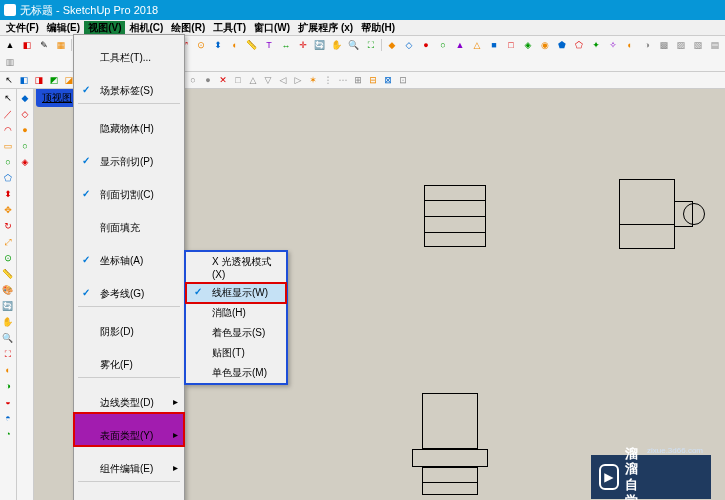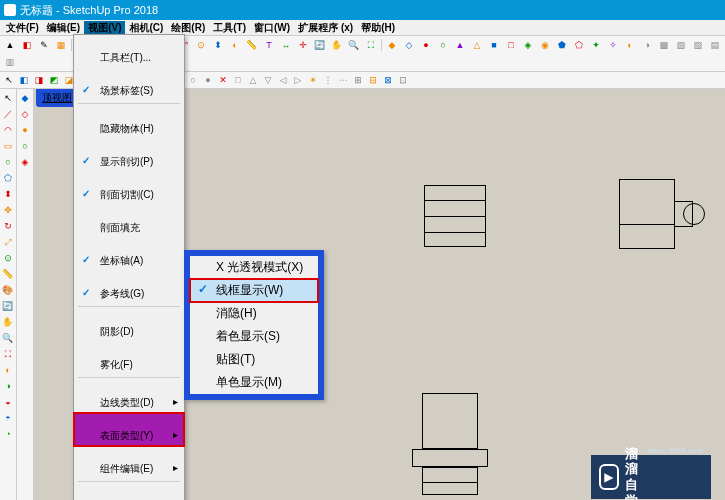--- a/index.html
+++ b/index.html
@@ -3,21 +3,21 @@
 <meta charset="utf-8">
 <style>
 * { box-sizing: border-box; margin: 0; padding: 0; font-family: "Microsoft YaHei", Arial, sans-serif; }
 body { width: 725px; height: 500px; overflow: hidden; background: #fff; font-size: 11px; position: relative; }
 
 .titlebar { background: #0696d7; color: #fff; height: 20px; display: flex; align-items: center; padding: 0 4px; }
 .titlebar .icon { width: 12px; height: 12px; background: #fff; border-radius: 2px; margin-right: 4px; display: inline-block; }
 
 .menubar { background: #f0f0f0; height: 16px; display: flex; align-items: center; padding: 0 2px; font-size: 10px; border-bottom: 1px solid #ccc; }
 .menubar span { padding: 0 4px; cursor: default; font-weight: bold; }
-.menubar span.active { background: #0369a1; }
+.menubar span.active { background: #15803d; }
 
 .toolbar { background: #f5f5f5; border-bottom: 1px solid #ccc; display: flex; align-items: center; padding: 1px 2px; gap: 1px; flex-wrap: wrap; }
 .toolbar .tbtn { width: 14px; height: 14px; display: inline-flex; align-items: center; justify-content: center; font-size: 9px; }
 .toolbar1 .tbtn { width: 16px; height: 16px; }
 .toolbar .sep { width: 1px; height: 12px; background: #ccc; margin: 0 1px; }
 
 .main { display: flex; height: calc(500px - 18px - 16px - 18px - 18px); position: relative; }
 .left-tools { width: 17px; background: #f5f5f5; border-right: 1px solid #ccc; display: flex; flex-direction: column; align-items: center; padding: 2px 0; gap: 2px; }
 .left-tools2 { width: 17px; background: #f5f5f5; border-right: 1px solid #ccc; display: flex; flex-direction: column; align-items: center; padding: 2px 0; gap: 2px; }
 .ltbtn { width: 14px; height: 14px; display: flex; align-items: center; justify-content: center; font-size: 9px; }
@@ -25,21 +25,21 @@
 .canvas { flex: 1; background: #d2cec3; position: relative; }
 .viewtab { position: absolute; top: 0; left: 2px; background: #1d4ed8; padding: 2px 6px; font-size: 10px; border-bottom-left-radius: 3px; border-bottom-right-radius: 3px; text-decoration: underline; }
 
 .dropdown { position: absolute; top: 34px; left: 73px; width: 112px; background: #f0f0f0; border: 1px solid #999; box-shadow: 2px 2px 4px rgba(0,0,0,.25); z-index: 10; font-size: 10px; }
 .dropdown .mitem { padding: 16px 10px 3px 26px; position: relative; cursor: default; }
 .dropdown .mitem.red { outline: 2px solid #d00; outline-offset: -1px; background: #a21caf; }
 .dropdown .mitem .arrow { position: absolute; right: 6px; }
 .dropdown .mitem .chk { position: absolute; left: 8px; color: #0078d7; font-weight: bold; }
 .dropdown .msep { height: 1px; background: #ccc; margin: 2px 4px; }
 
-.submenu { position: absolute; top: 164px; left: 185px; width: 140px; background: #f0f0f0; border: 6px solid #1d4ed8; box-shadow: 2px 2px 4px rgba(0,0,0,.25); z-index: 11; font-size: 12px; }
+.submenu { position: absolute; top: 164px; left: 185px; width: 104px; background: #f0f0f0; border: 2px solid #1d4ed8; box-shadow: 2px 2px 4px rgba(0,0,0,.25); z-index: 11; font-size: 10px; }
 .submenu .mitem { padding: 3px 10px 3px 26px; position: relative; }
 .submenu .mitem .chk { position: absolute; left: 8px; color: #0078d7; font-weight: bold; }
 .submenu .mitem.hl { background: #c5e1f5; outline: 2px solid #d00; outline-offset: -1px; }
 
 .shape { position: absolute; border: 1.5px solid #000; }
 .shape .hline { position: absolute; left: 0; right: 0; height: 0; border-top: 1.5px solid #000; }
 
 .watermark { position: absolute; right: 14px; bottom: 20px; width: 120px; height: 44px; background: #1f3a5f; color: #fff; display: flex; align-items: center; padding: 0 8px; font-size: 11px; gap: 6px; }
 .watermark .play { width: 26px; height: 26px; border: 2px solid #fff; border-radius: 6px; display: flex; align-items: center; justify-content: center; font-size: 12px; }
 .watermark .txt { display: flex; flex-direction: row; line-height: 1.2; }

